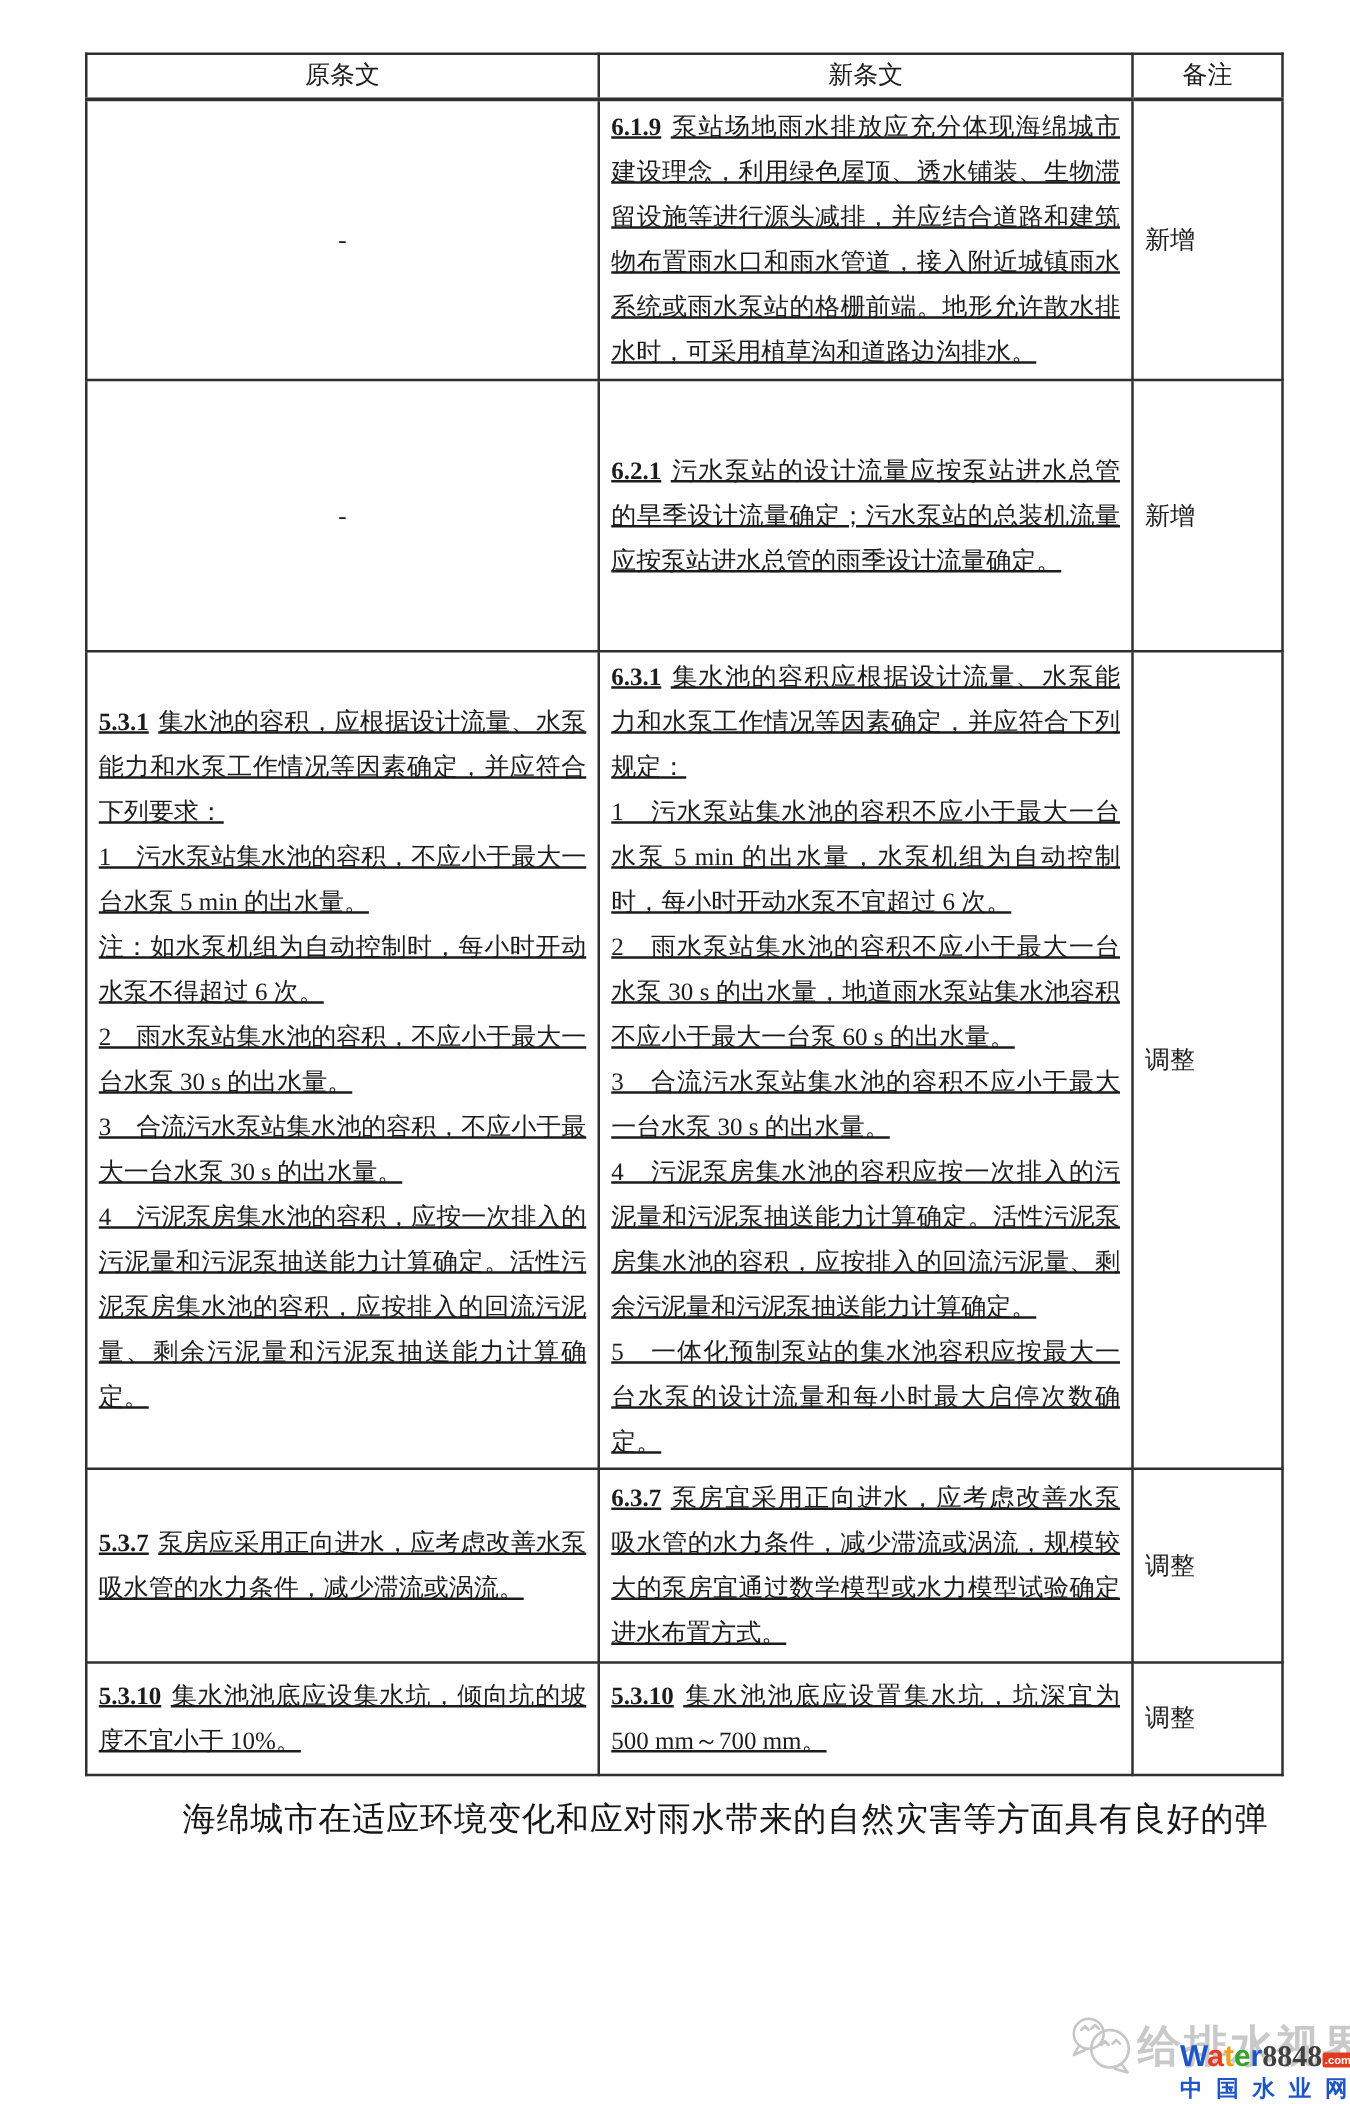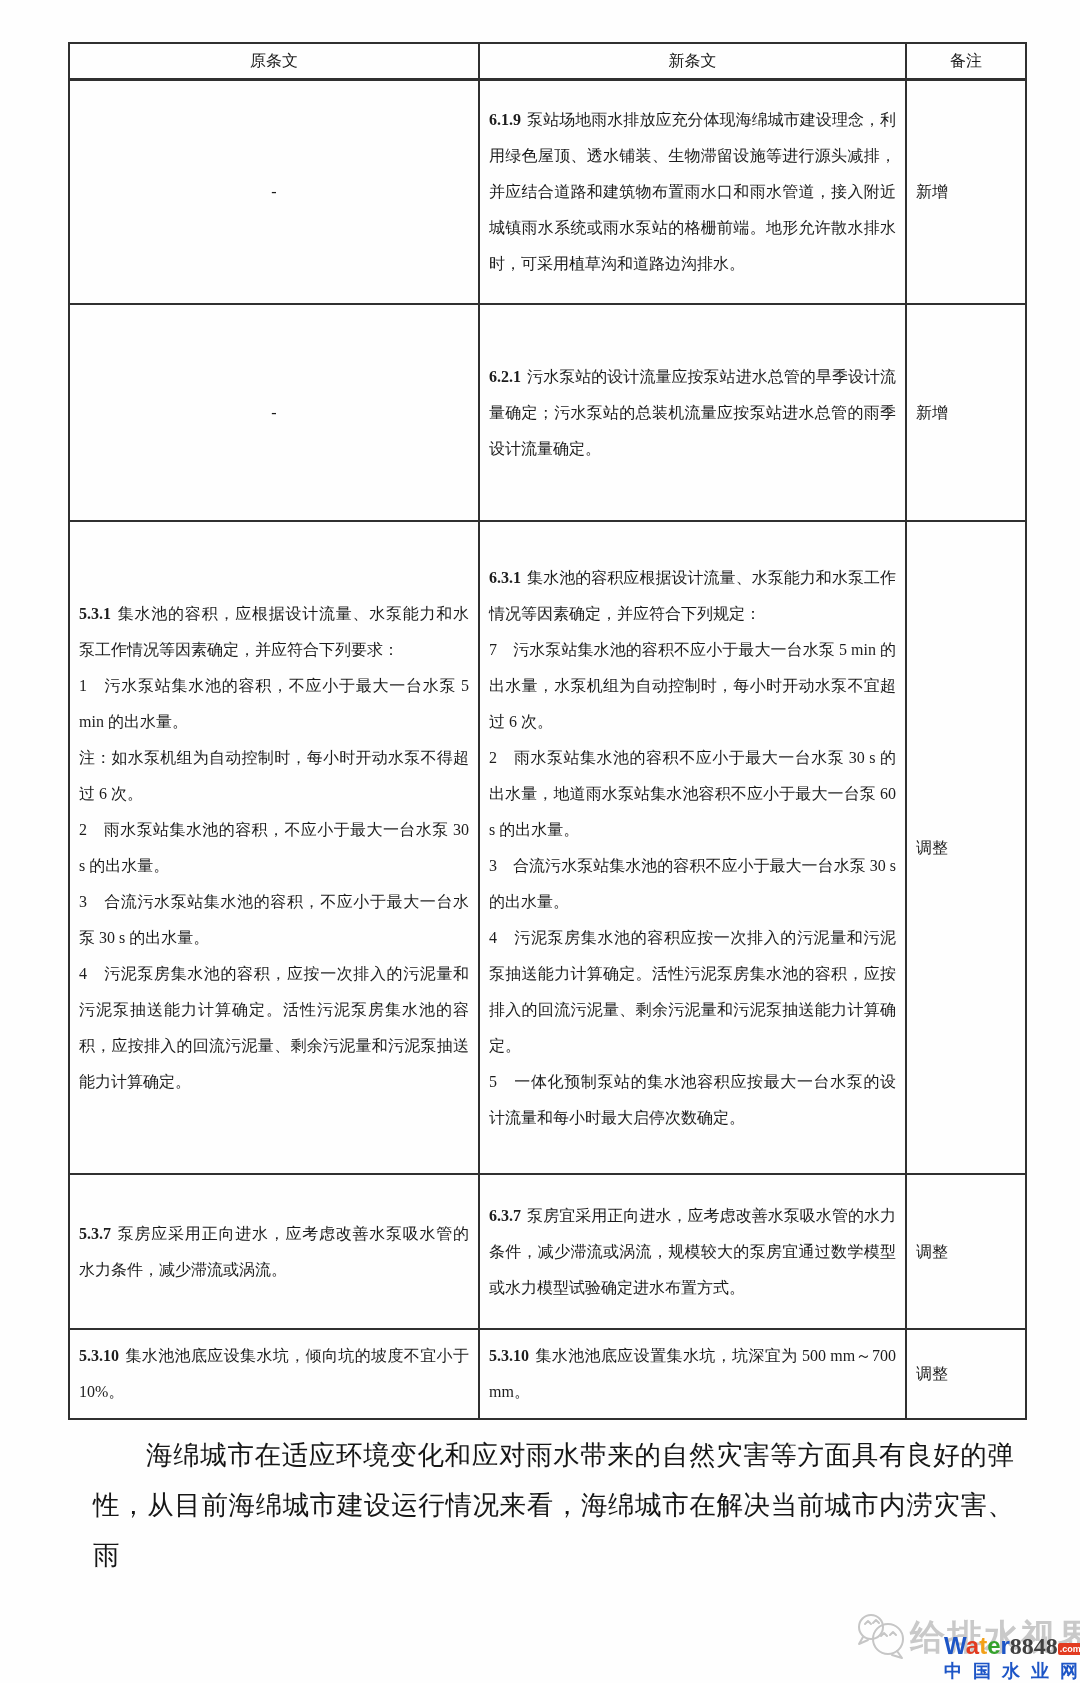--- a/index.html
+++ b/index.html
@@ -20,39 +20,39 @@
     table-layout: fixed;
     border-collapse: collapse;
   }
   col.c-orig { width: 410px; }
   col.c-new  { width: 427px; }
   col.c-rem  { width: 120px; }
 
   .cmp th, .cmp td {
     border: 2px solid #303030;
     vertical-align: middle;
-    font-size: 16px;
+    font-size: 20px;
     line-height: 36px;
     padding: 2px 9px;
   }
   .cmp thead th {
     height: 36px;
     font-weight: normal;
     text-align: center;
     border-bottom: 3px solid #303030;
     padding: 0;
     line-height: 31px;
   }
   .cmp tr.r0 { height: 225px; }
   .cmp tr.r1 { height: 217px; }
   .cmp tr.r2 { height: 653px; }
   .cmp tr.r3 { height: 155px; }
   .cmp tr.r4 { height: 90px; }
 
-  .cmp td p { text-align: justify; }
+  .cmp td p { text-align: justify; text-decoration: underline; }
   .cmp td b.code { font-weight: bold; margin-right: 0.38em; }
   .cmp td.dash { text-align: center; }
   .cmp td.remark { text-align: left; }
 
   
   .body-para {
     position: absolute;
     left: 73px; top: 1430px;
     width: 941px;
     font-size: 26.5px;
@@ -149,21 +149,21 @@
         <td>
           <p><b class="code">5.3.1</b>集水池的容积，应根据设计流量、水泵能力和水泵工作情况等因素确定，并应符合下列要求：</p>
           <p>1　污水泵站集水池的容积，不应小于最大一台水泵 5 min 的出水量。</p>
           <p>注：如水泵机组为自动控制时，每小时开动水泵不得超过 6 次。</p>
           <p>2　雨水泵站集水池的容积，不应小于最大一台水泵 30 s 的出水量。</p>
           <p>3　合流污水泵站集水池的容积，不应小于最大一台水泵 30 s 的出水量。</p>
           <p>4　污泥泵房集水池的容积，应按一次排入的污泥量和污泥泵抽送能力计算确定。活性污泥泵房集水池的容积，应按排入的回流污泥量、剩余污泥量和污泥泵抽送能力计算确定。</p>
         </td>
         <td>
           <p><b class="code">6.3.1</b>集水池的容积应根据设计流量、水泵能力和水泵工作情况等因素确定，并应符合下列规定：</p>
-          <p>7　污水泵站集水池的容积不应小于最大一台水泵 5 min 的出水量，水泵机组为自动控制时，每小时开动水泵不宜超过 6 次。</p>
+          <p>1　污水泵站集水池的容积不应小于最大一台水泵 5 min 的出水量，水泵机组为自动控制时，每小时开动水泵不宜超过 6 次。</p>
           <p>2　雨水泵站集水池的容积不应小于最大一台水泵 30 s 的出水量，地道雨水泵站集水池容积不应小于最大一台泵 60 s 的出水量。</p>
           <p>3　合流污水泵站集水池的容积不应小于最大一台水泵 30 s 的出水量。</p>
           <p>4　污泥泵房集水池的容积应按一次排入的污泥量和污泥泵抽送能力计算确定。活性污泥泵房集水池的容积，应按排入的回流污泥量、剩余污泥量和污泥泵抽送能力计算确定。</p>
           <p>5　一体化预制泵站的集水池容积应按最大一台水泵的设计流量和每小时最大启停次数确定。</p>
         </td>
         <td class="remark">调整</td>
       </tr>
       <tr class="r3">
         <td>
           <p><b class="code">5.3.7</b>泵房应采用正向进水，应考虑改善水泵吸水管的水力条件，减少滞流或涡流。</p>
@@ -180,21 +180,20 @@
         <td>
           <p><b class="code">5.3.10</b>集水池池底应设置集水坑，坑深宜为 500 mm～700 mm。</p>
         </td>
         <td class="remark">调整</td>
       </tr>
     </tbody>
 </table>
 
 <div class="body-para">
     <div class="body-line first">海绵城市在适应环境变化和应对雨水带来的自然灾害等方面具有良好的弹</div>
-    <div class="body-line">性，从目前海绵城市建设运行情况来看，海绵城市在解决当前城市内涝灾害、雨</div>
   </div>
 
 <svg class="wm-logo" width="60" height="54" viewBox="0 0 60 54">
   <g fill="none" stroke="#c6c6c6" stroke-width="2" stroke-linecap="round" stroke-linejoin="round">
     <circle cx="19" cy="19" r="12"></circle>
     <path d="M11 29 L7 36 L16 32"></path>
     <polyline points="13,16 16,13 19,16"></polyline>
     <polyline points="21,15 24,12 27,15"></polyline>
     <circle cx="36" cy="31" r="15"></circle>
     <path d="M45 43 L50 50 L40 47"></path>

